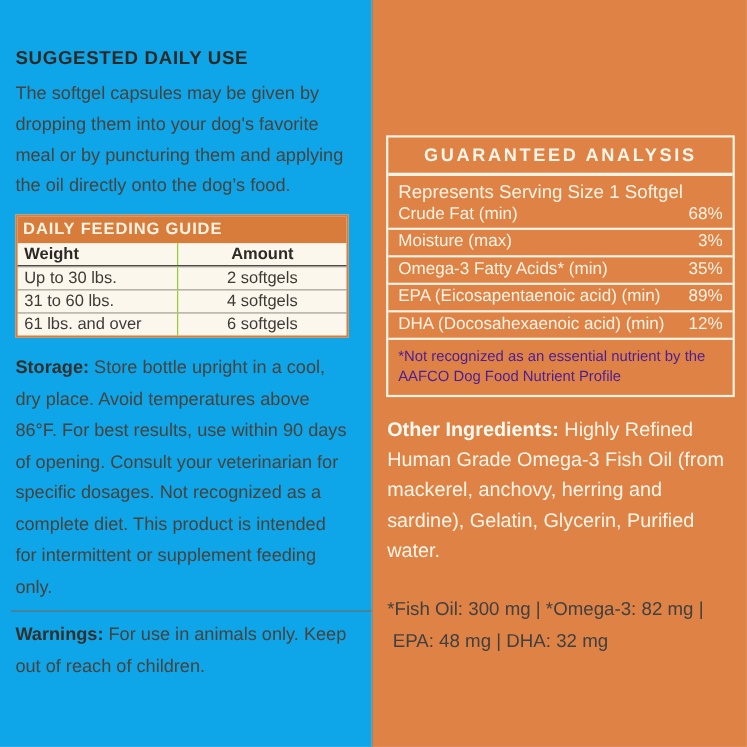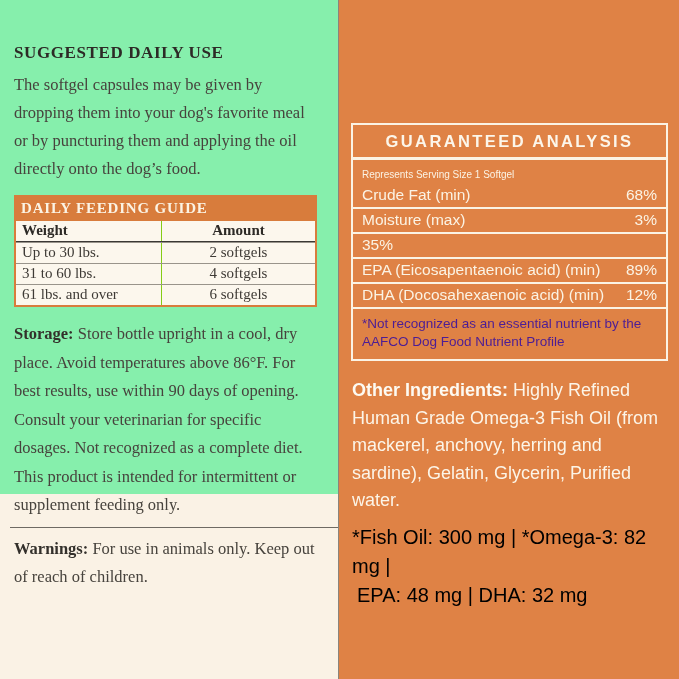--- a/index.html
+++ b/index.html
@@ -4,23 +4,23 @@
 <style>
   html,body{margin:0;padding:0;}
   body{
     width:679px;height:679px;position:relative;overflow:hidden;
     background:#FAF2E5;
     font-family:"Liberation Sans", sans-serif;
     -webkit-font-smoothing:antialiased;
   }
   
   .left-col{
-    position:absolute;left:0;top:0;width:338px;height:494px;
-    background:#86efac;box-sizing:border-box;
-    padding:44px 20px 0 14px;color:#403C37;font-family:Liberation Serif, serif;
+    position:absolute;left:0;top:0;width:338px;height:679px;
+    background:#0ea5e9;box-sizing:border-box;
+    padding:44px 20px 0 14px;color:#403C37;
   }
   .su-heading{
     margin:0;font-size:17px;font-weight:bold;color:#2D2A26;
     letter-spacing:0.6px;line-height:18px;
   }
   .body-text{
     margin:9px 0 0 0;font-size:16.5px;line-height:28px;color:#47433D;
   }
   .lead-bold{font-weight:bold;color:#33302B;}
   
@@ -49,37 +49,37 @@
     color:#FBF3E4;
   }
   .ga-box{
     margin:123px 11px 0 12px;border:2px solid #FBF3E4;
   }
   .ga-title{
     text-align:center;font-weight:bold;font-size:16.5px;
     letter-spacing:2.4px;line-height:19px;padding:7px 4px 6px;
     border-bottom:3px solid #FBF3E4;color:#FCF6EA;
   }
-  .ga-note{padding:5px 9px 0;font-size:10px;line-height:19px;}
+  .ga-note{padding:5px 9px 0;font-size:17px;line-height:19px;}
   .ga-row{
     display:flex;justify-content:space-between;
     padding:1px 9px 3px;font-size:15.5px;line-height:19px;
     border-bottom:2px solid #FBF3E4;
   }
   .ga-label{text-align:left;}
   .ga-value{text-align:right;font-weight:normal;}
   .ga-footnote{
     padding:6px 9px 8px;font-size:13.5px;line-height:18px;color:#4c1d95;border-radius:11px;
   }
   .oi-text{
     margin:16px 8px 0 13px;font-size:18px;line-height:27.5px;color:#FCF5E8;
   }
   .oi-lead{font-weight:bold;color:#FDFAF2;}
   .actives{
-    margin:8px 8px 0 13px;font-size:20px;line-height:29px;color:#000000;
+    margin:24px 8px 0 13px;font-size:17px;line-height:29px;color:#404040;
   }
   .actives-line2{padding-left:5px;}
 </style>
 </head>
 <body>
 
 <div class="left-col">
   <h1 class="su-heading">SUGGESTED DAILY USE</h1>
   <p class="body-text">The softgel capsules may be given by dropping them into your dog's favorite meal or by puncturing them and applying the oil directly onto the dog’s food.</p>
 
@@ -122,20 +122,21 @@
     <div class="ga-note">Represents Serving Size 1 Softgel</div>
     <div class="ga-row">
       <span class="ga-label">Crude Fat (min)</span>
       <span class="ga-value">68%</span>
     </div>
     <div class="ga-row">
       <span class="ga-label">Moisture (max)</span>
       <span class="ga-value">3%</span>
     </div>
     <div class="ga-row">
+      <span class="ga-label">Omega-3 Fatty Acids* (min)</span>
       <span class="ga-value">35%</span>
     </div>
     <div class="ga-row">
       <span class="ga-label">EPA (Eicosapentaenoic acid) (min)</span>
       <span class="ga-value">89%</span>
     </div>
     <div class="ga-row">
       <span class="ga-label">DHA (Docosahexaenoic acid) (min)</span>
       <span class="ga-value">12%</span>
     </div>

